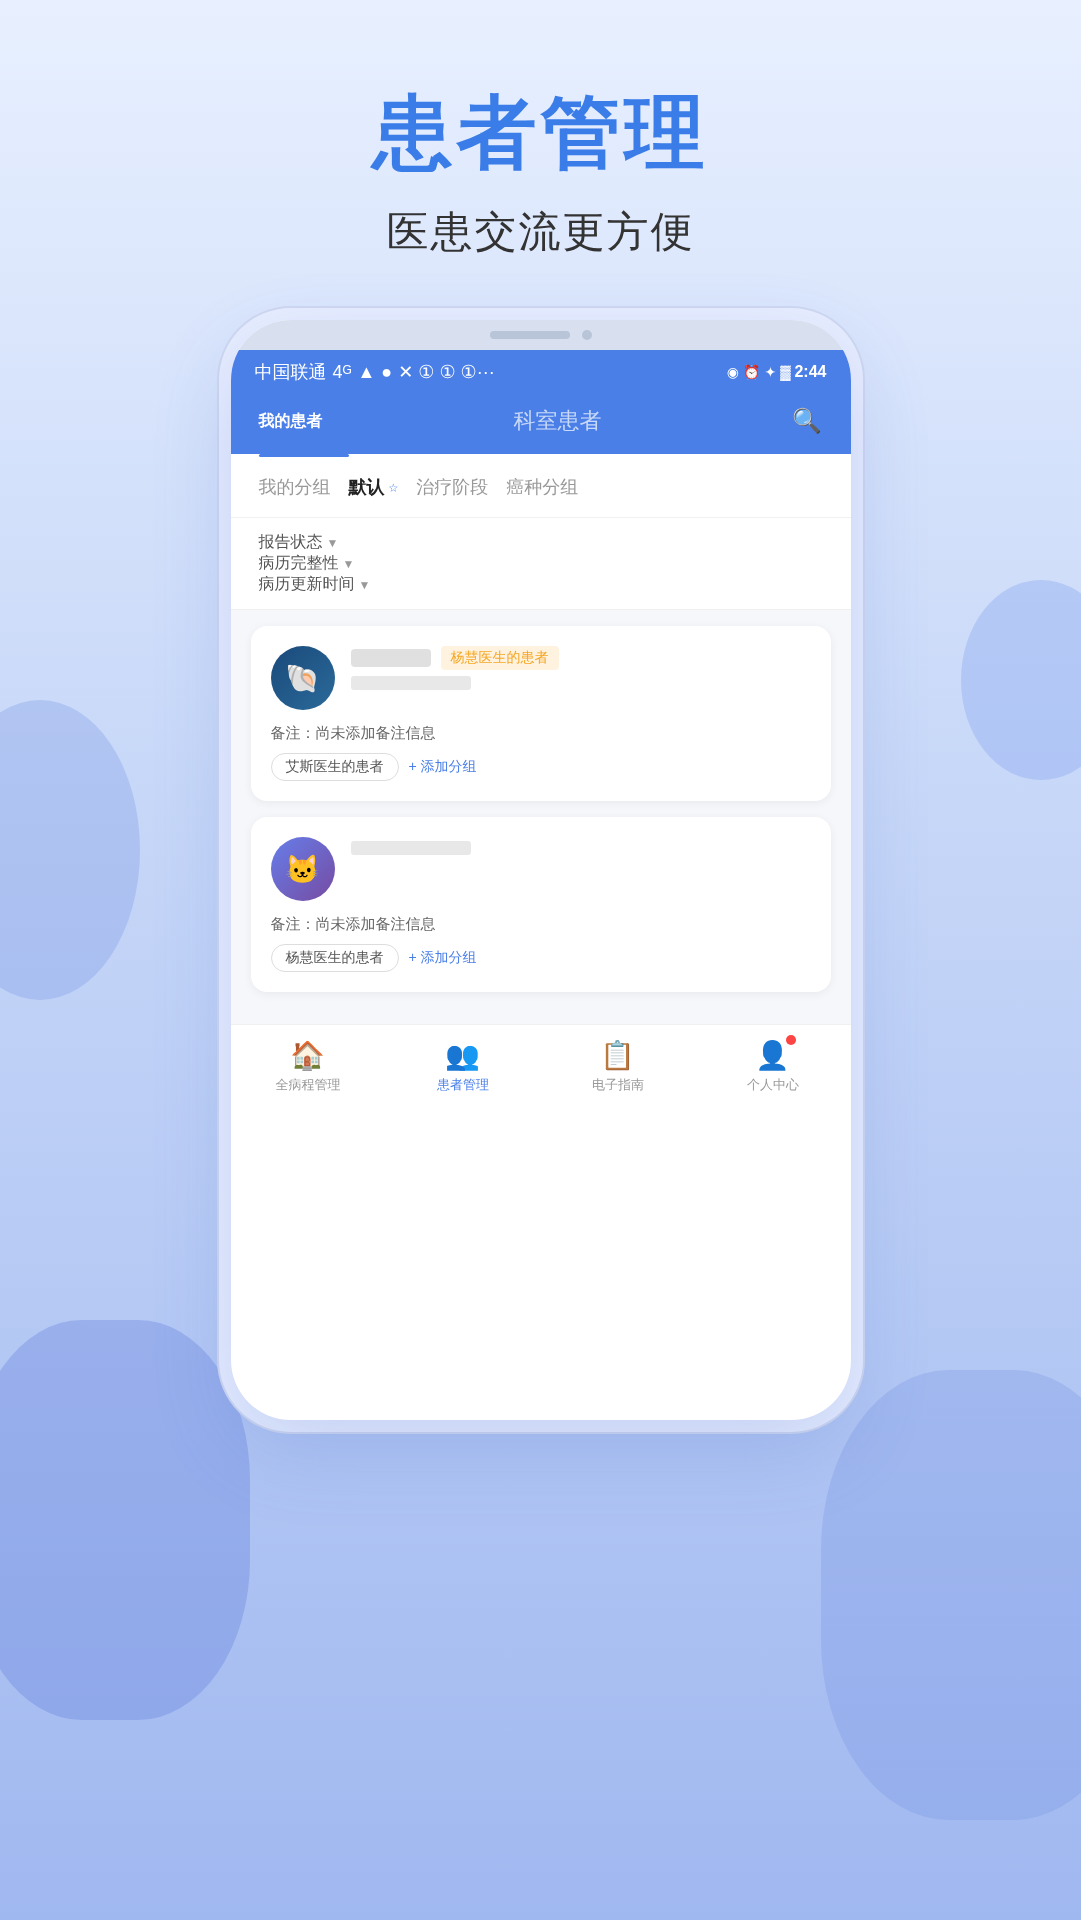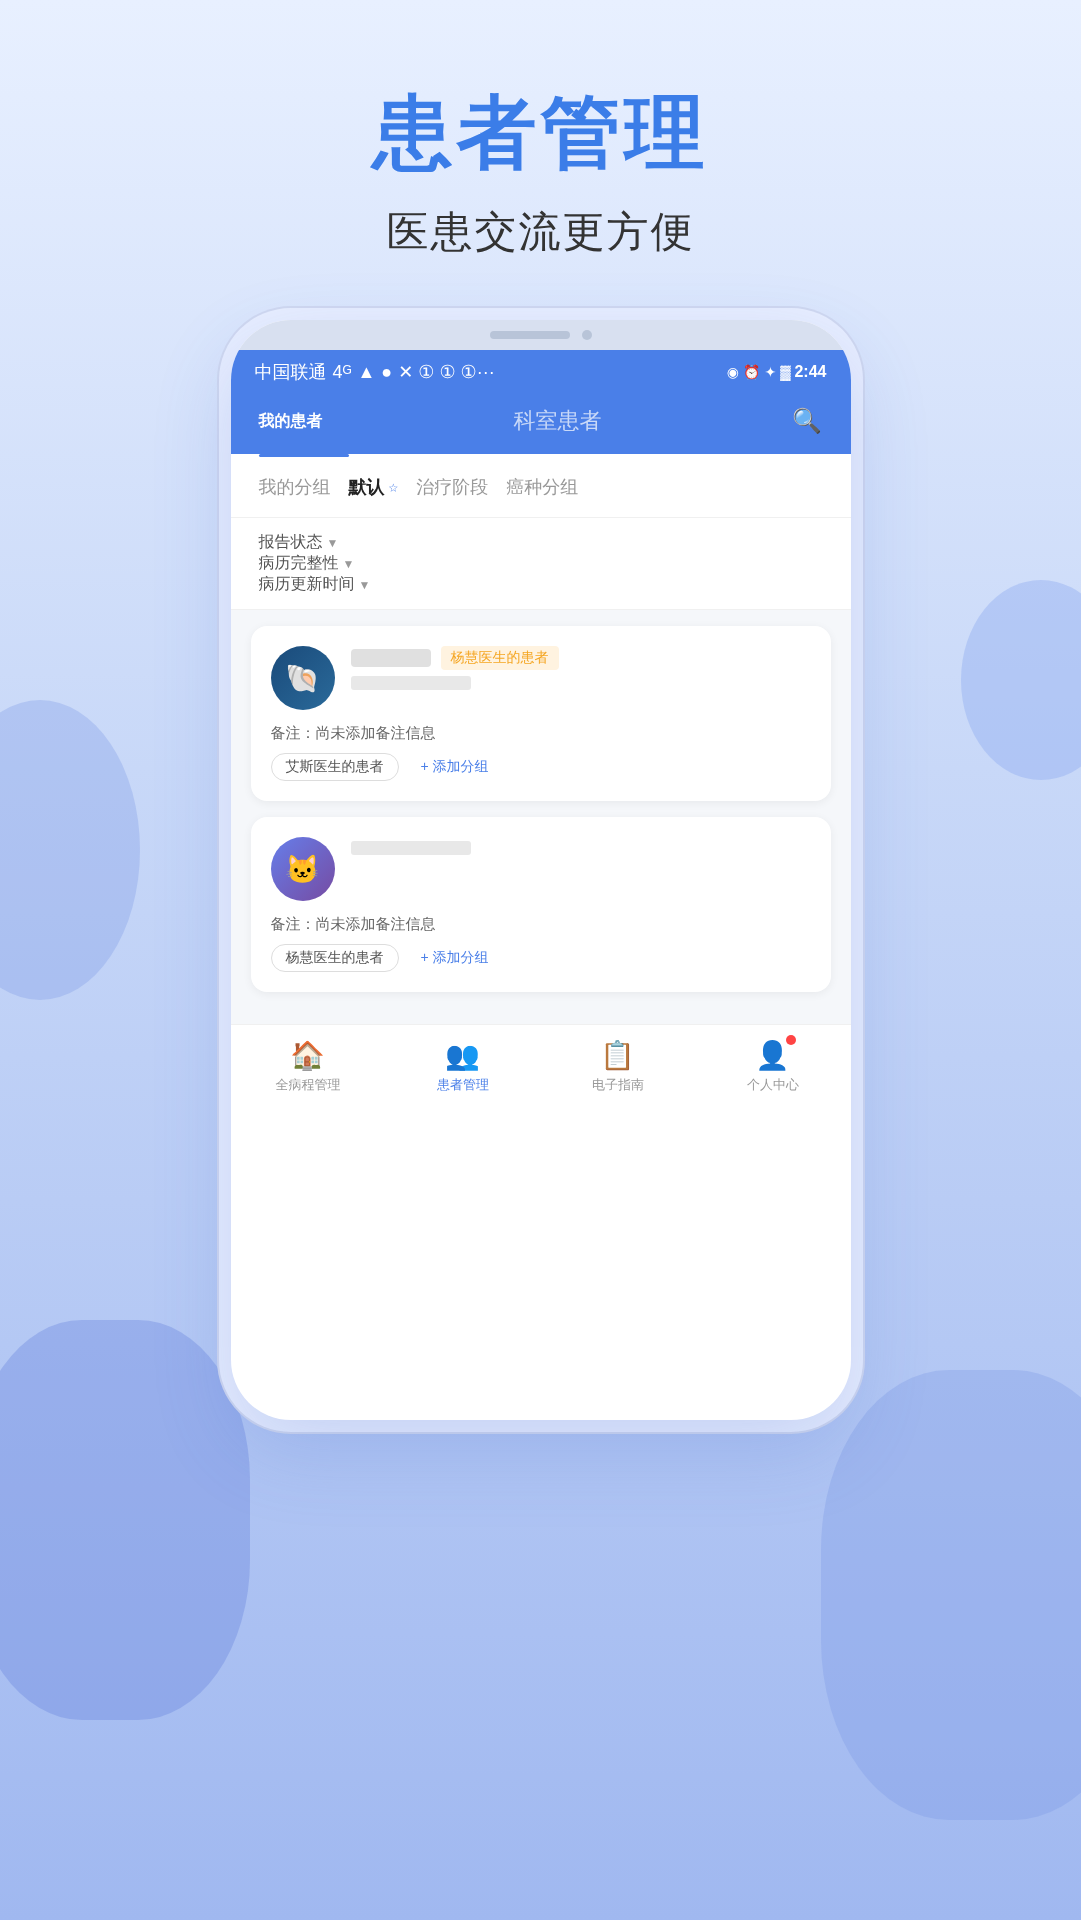--- a/index.html
+++ b/index.html
@@ -278,21 +278,21 @@
       margin-top: 4px;
     }
     .remark-row {
       font-size: 15px;
       color: #666;
       margin-bottom: 10px;
     }
     .tags-row {
       display: flex;
       align-items: center;
-      gap: 22px;
+      gap: 10px;
     }
     .tag-doctor {
       border: 1px solid #ddd;
       border-radius: 20px;
       padding: 4px 14px;
       font-size: 14px;
       color: #555;
     }
     .tag-add {
       color: #4a7fe8;

